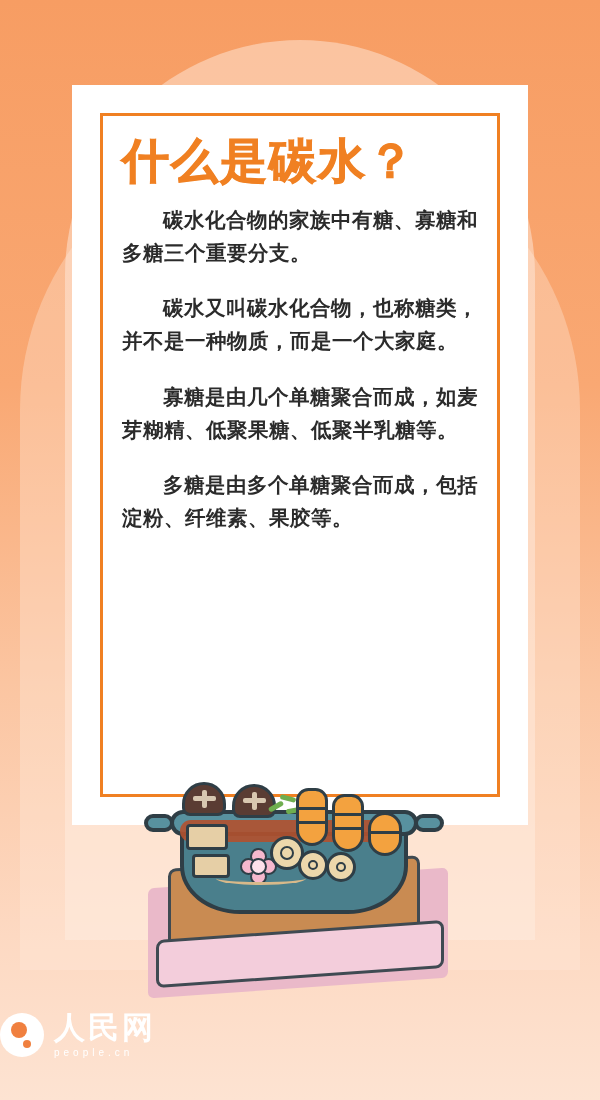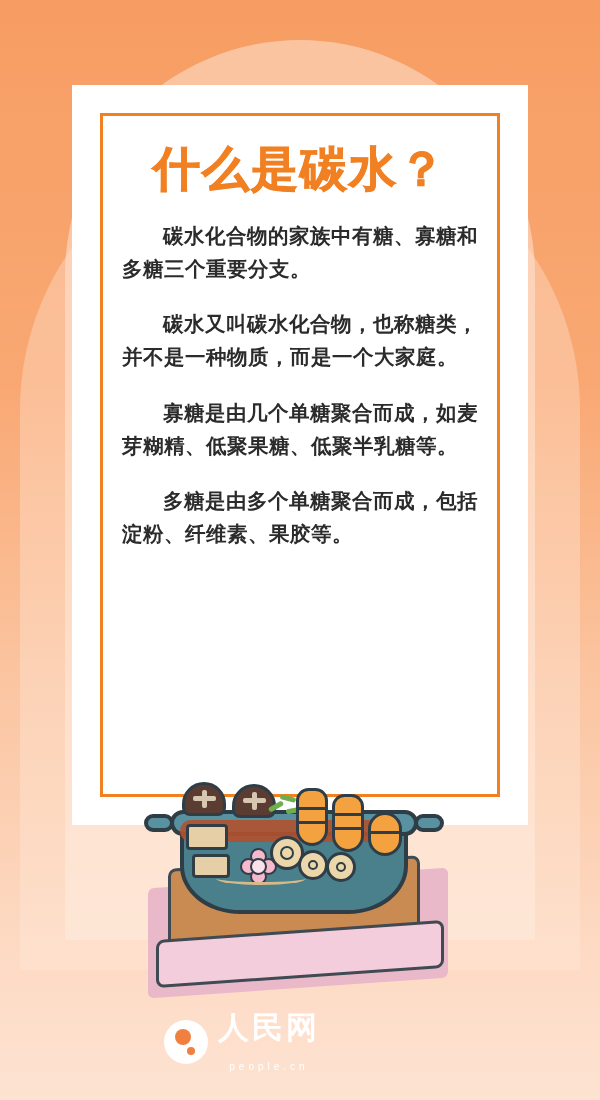--- a/index.html
+++ b/index.html
@@ -62,23 +62,22 @@
   }
   .content {
     position: absolute;
     left: 110px;
     top: 120px;
     width: 380px;
     box-sizing: border-box;
     padding: 0 12px;
   }
   .title {
-    margin: 8px;
+    margin: 0;
     padding-top: 12px;
-    text-align: center;
     font-size: 47px;
     line-height: 1.25;
     font-weight: bold;
     color: #f08022;
     letter-spacing: 2px;
     -webkit-text-stroke: 1px #f08022;
   }
   .body-text {
     margin: 0;
     padding-top: 12px;
@@ -286,21 +285,20 @@
     border-bottom: 3px solid #d8b98a;
     border-radius: 50%;
   }
 
   
   .footer {
     position: absolute;
     left: 0;
     top: 1012px;
     width: 484px;
-    text-align: center;
   }
   .logo-row {
     display: inline-flex;
     align-items: center;
     gap: 10px;
   }
   .logo-mark {
     position: relative;
     width: 44px;
     height: 44px;
@@ -335,21 +333,21 @@
     color: #ffffff;
     letter-spacing: 3px;
     line-height: 1;
   }
   .logo-sub {
     display: block;
     font-size: 10px;
     letter-spacing: 4px;
     font-weight: normal;
     color: #ffffff;
-    margin-top: 19px;
+    margin-top: 5px;
   }
 </style>
 </head>
 <body>
 
 <div class="poster">
 
   <div class="arch"></div>
   <div class="arch2"></div>
 

